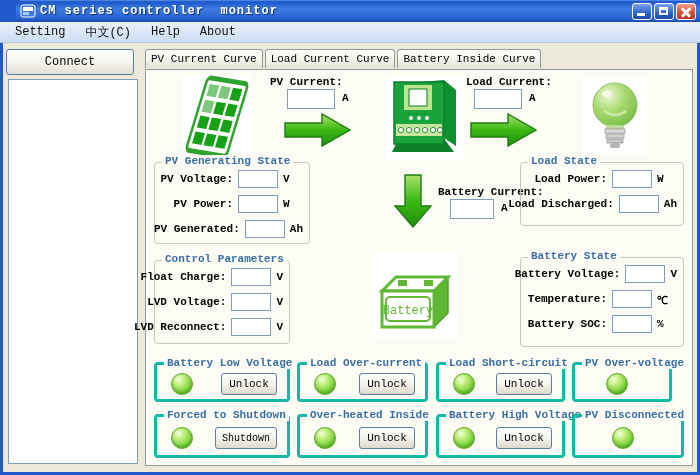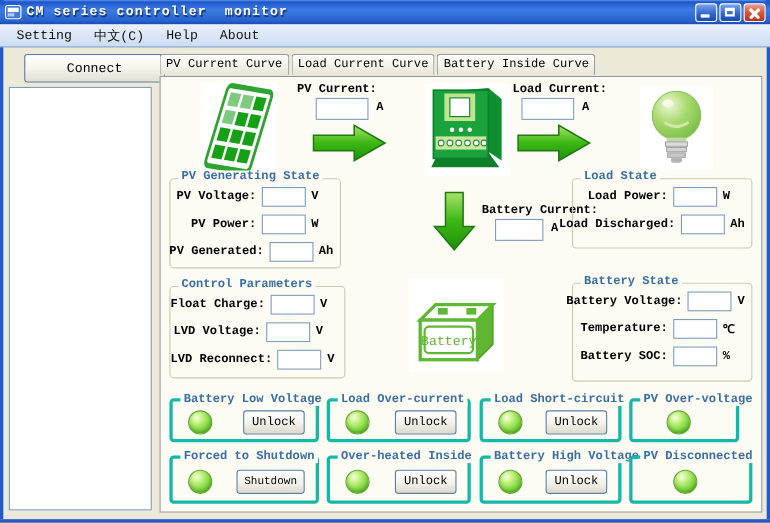--- a/index.html
+++ b/index.html
@@ -6,20 +6,21 @@
   .window{
     position:relative;width:700px;height:475px;box-sizing:border-box;
     font-family:"Liberation Mono",monospace;
     background:#2258C8;overflow:hidden;
   }
   
   .titlebar{
     height:22px;display:flex;align-items:center;padding:0 4px;
     background:linear-gradient(180deg,#5A96EE 0%,#1E55C8 8%,#3B7BE4 40%,#2862CE 86%,#1A4AB4 100%);
     border-radius:6px 6px 0 0;
+    margin-left:16px;
   }
   .app-icon{width:16px;height:16px;margin-right:4px;flex:0 0 auto;}
   .title{color:#fff;font-weight:bold;font-size:12px;letter-spacing:1px;
     text-shadow:1px 1px 1px #10306E;white-space:pre;flex:1 1 auto;}
   .winbtn{width:20px;height:17px;margin-left:2px;border:1px solid #fff;border-radius:3px;
     position:relative;box-sizing:border-box;cursor:default;}
   .winbtn.min,.winbtn.max{background:linear-gradient(180deg,#7AA4EE,#2E62C8 60%,#1C4AAE);}
   .winbtn.close{background:linear-gradient(180deg,#F0A28E,#DE5A3C 45%,#B83418);}
   .winbtn.min::after{content:"";position:absolute;left:4px;bottom:3px;width:8px;height:3px;background:#fff;}
   .winbtn.max::after{content:"";position:absolute;left:4px;top:3px;width:9px;height:8px;
@@ -31,21 +32,21 @@
   .menubar{
     height:20px;display:flex;align-items:center;gap:2px;padding-left:6px;
     background:linear-gradient(180deg,#E9F1FC,#CDDCF3);
     border-bottom:1px solid #B5C6E2;font-size:12px;color:#111;
   }
   .menu-item{padding:2px 9px;cursor:default;}
   
   .app-body{position:relative;height:429px;background:#ECE9D8;
     border-left:3px solid #2258C8;border-right:3px solid #2258C8;box-sizing:content-box;}
   
-  .connect-btn{position:absolute;left:19px;top:6px;width:128px;height:26px;
+  .connect-btn{position:absolute;left:3px;top:6px;width:128px;height:26px;
     font-family:inherit;font-size:12px;color:#000;
     border:1px solid #5B7E9E;border-radius:3px;
     background:linear-gradient(180deg,#FFFFFF,#F4F3EC 55%,#E2DFD2);}
   .listbox{position:absolute;left:5px;top:36px;width:128px;height:383px;
     background:#fff;border:1px solid #7F9DB9;}
   
   .tabstrip{position:absolute;left:142px;top:6px;display:flex;align-items:flex-end;z-index:3;}
   .tab{border:1px solid #919B9C;border-bottom:none;border-radius:3px 3px 0 0;
     background:linear-gradient(180deg,#FFFFFF,#F2F1E8 60%,#E6E4D6);
     font-size:11px;padding:3px 5px 2px;margin-right:2px;height:13px;white-space:nowrap;cursor:default;}
@@ -229,21 +230,21 @@
             <input value="" style="">
             <span class="fu">W</span>
           </div>
         <div class="frow">
             <span class="fl">Load Discharged:</span>
             <input value="" style="">
             <span class="fu">Ah</span>
           </div>
       </div>
 
-      <div class="group" style="left:8px;top:190px;width:160px;height:84px;">
+      <div class="group" style="left:8px;top:190px;width:136px;height:84px;">
         <div class="group-title">Control Parameters</div>
         <div class="frow">
             <span class="fl">Float Charge:</span>
             <input value="" style="">
             <span class="fu">V</span>
           </div>
         <div class="frow">
             <span class="fl">LVD Voltage:</span>
             <input value="" style="">
             <span class="fu">V</span>

